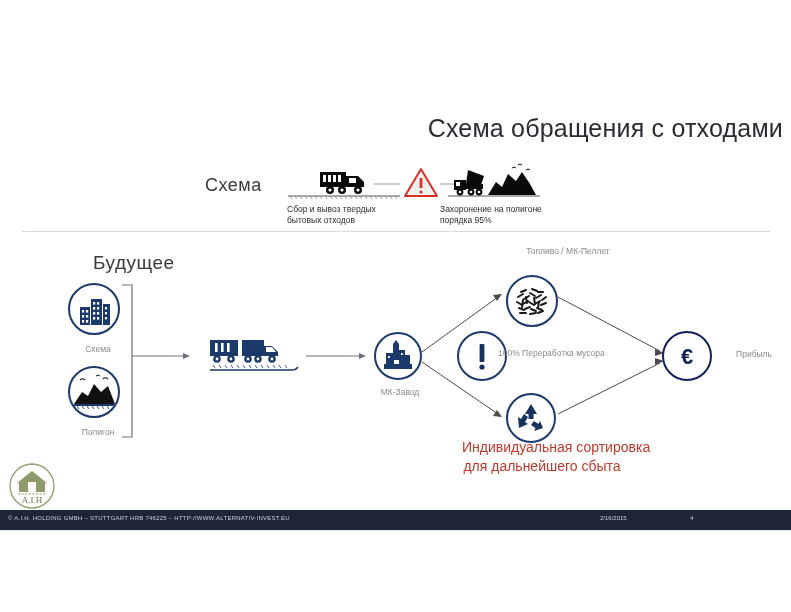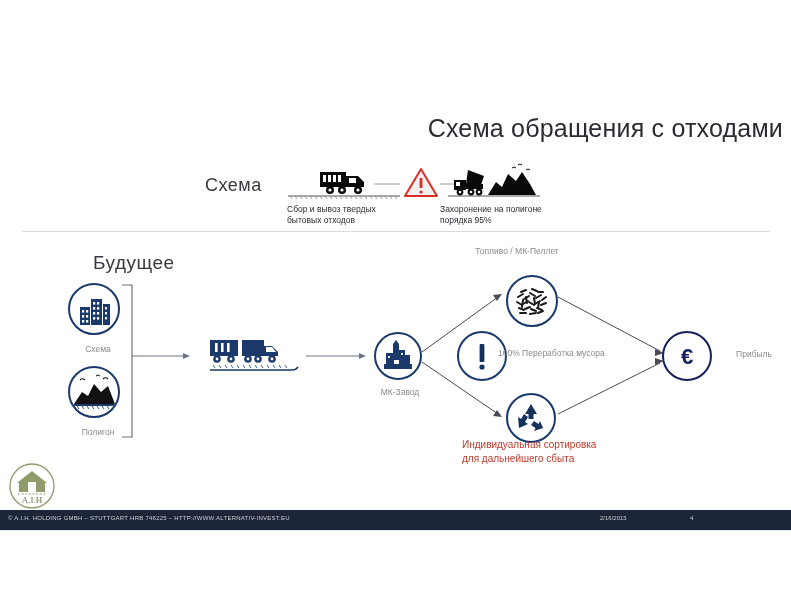--- a/index.html
+++ b/index.html
@@ -77,34 +77,34 @@
   .cap-grey {
     position: absolute;
     text-align: center;
     font-size: 8.5px;
     color: #8a8a92;
     line-height: 1.35;
     white-space: nowrap;
   }
   .cap-red {
     position: absolute;
-    text-align: left;
-    font-size: 10px;
+    text-align: center;
+    font-size: 14px;
     color: #c0392b;
     line-height: 1.35;
     white-space: nowrap;
   }
 
   
   .cap-collect { left: 287px; top: 204px; width: 112px; }
   .cap-bury    { left: 440px; top: 204px; width: 112px; }
   .cap-city    { left: 66px;  top: 344px; width: 64px; }
   .cap-polygon { left: 60px;  top: 427px; width: 76px; }
   .cap-plant   { left: 366px; top: 387px; width: 68px; }
-  .cap-fuel    { left: 447px; top: 246px; width: 140px; text-align: center; }
+  .cap-fuel    { left: 498px; top: 246px; width: 140px; text-align: center; }
   .cap-recycle100 { left: 498px; top: 348px; width: 130px; text-align: left; }
   .cap-sort    { left: 462px; top: 438px; width: 160px; }
   .cap-profit  { left: 712px; top: 349px; width: 60px; text-align: right; }
 
   
   .circ {
     position: absolute;
     border-radius: 50%;
     border: 2px solid #1b3a6b;
     background: #ffffff;

